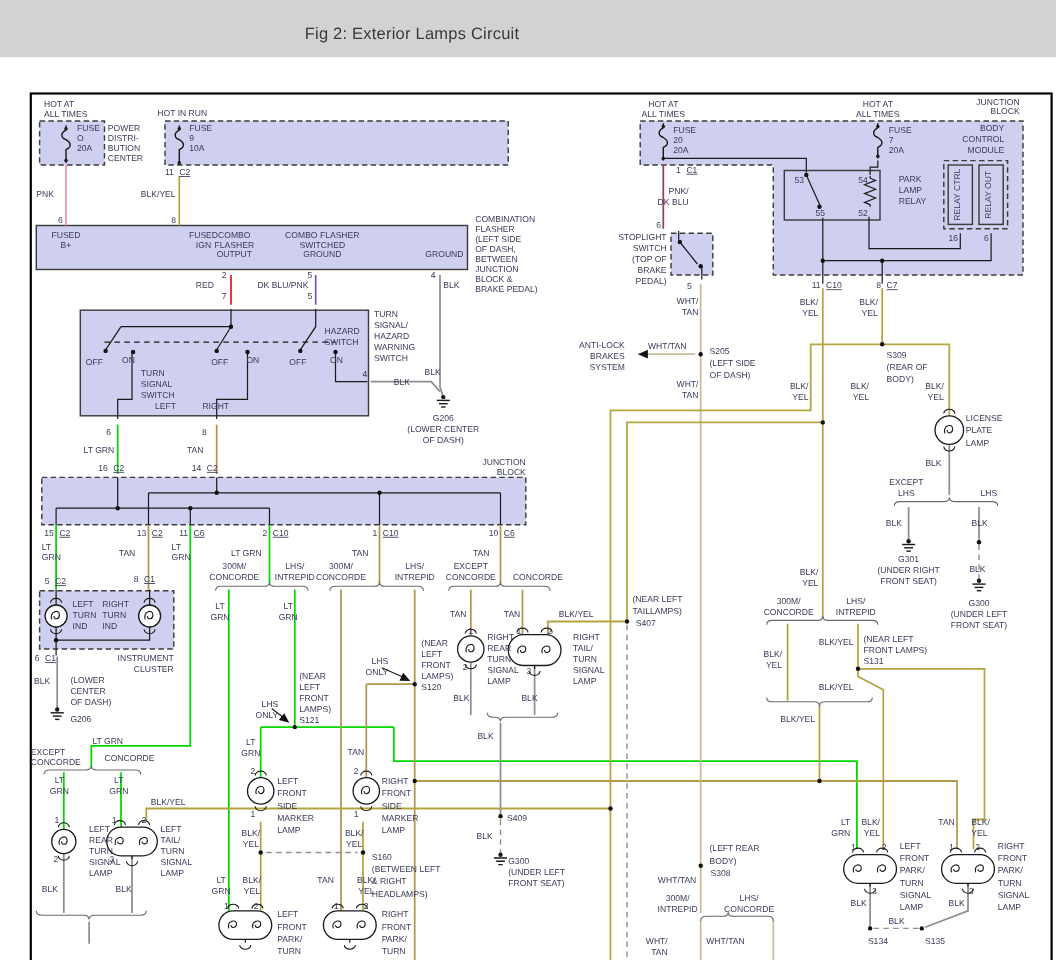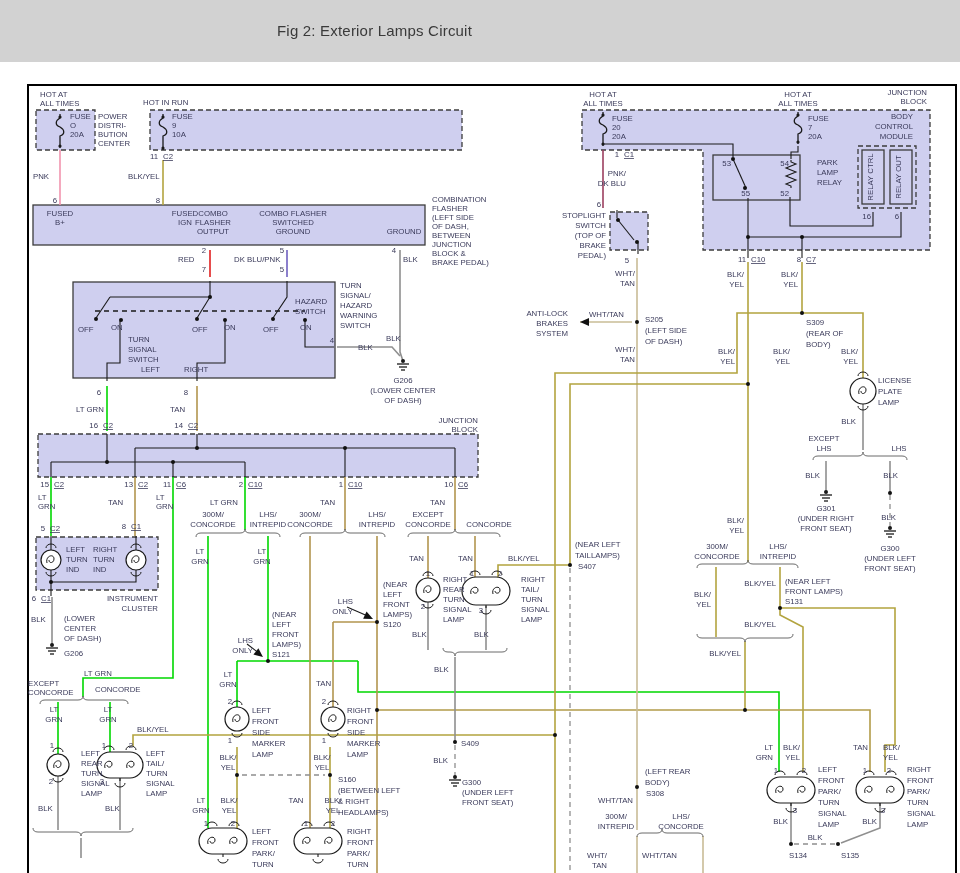--- a/index.html
+++ b/index.html
@@ -1,18 +1,18 @@
 <!DOCTYPE html>
 <html><head>
 <meta charset="utf-8">
 <style>
   html,body{margin:0;padding:0;background:#ffffff;width:960px;height:873px;overflow:hidden;
     font-family:"Liberation Sans", sans-serif;}
   #stage{position:relative;width:960px;height:873px;background:#fff;}
-  #header{position:absolute;left:0;top:0;width:960px;height:62px;background:#d2d2d2;}
+  #header{position:absolute;left:0;top:0;width:960px;height:52px;background:#d2d2d2;}
   #title{position:absolute;left:277px;top:22px;font-size:15px;color:#3a3a3a;letter-spacing:0.2px;}
   svg{position:absolute;left:0;top:0;}
   text{font-family:"Liberation Sans", sans-serif;}
 </style>
 </head>
 <body>
 <div id="stage">
   <div id="header">
     <div id="title">Fig 2: Exterior Lamps Circuit</div>
   </div>

